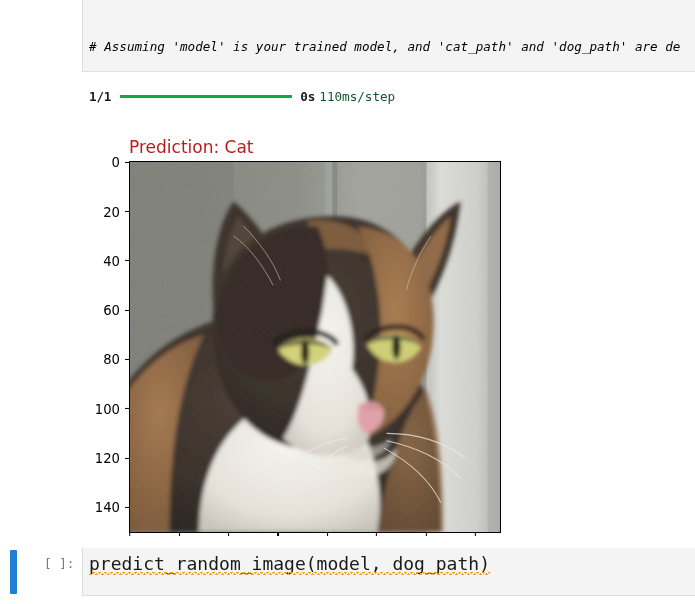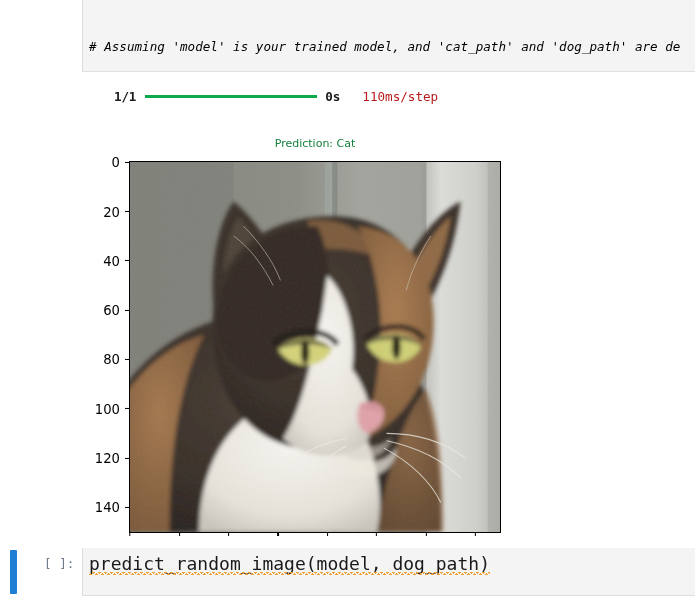--- a/index.html
+++ b/index.html
@@ -65,53 +65,51 @@
     display: flex;
     align-items: center;
     font-family: "DejaVu Sans Mono", "Liberation Mono", monospace;
     font-size: 12.6px;
     color: #1a1a1a;
     white-space: pre;
   }
   .prog-count {
     font-weight: bold;
     letter-spacing: -0.2px;
-    margin-left: 25px;
   }
   .prog-bar {
     width: 172px;
     height: 0;
     border-top: 3px solid #0bab4d;
     margin: 0 8px 0 9px;
   }
   .prog-time {
     font-weight: bold;
   }
   .prog-rate {
-    margin-left: 22px;
-    color: #b91c1c;
+    margin-left: 4px;
+    color: #14532d;
   }
 
   
   .figure {
     position: absolute;
     left: 0px;
     top: 29px;
     width: 480px;
     height: 430px;
   }
   .fig-title {
     position: absolute;
     left: 47px;
     top: 34px;
     width: 372px;
-    text-align: center;
     font-family: "DejaVu Sans", sans-serif;
-    font-size: 11px;
-    color: #15803d;
+    font-size: 17px;
+    color: #b91c1c;
   }
   .axes {
     position: absolute;
     left: 47px;
     top: 58px;
     width: 370px;
     height: 370px;
     border: 1.1px solid #000000;
     box-sizing: content-box;
     overflow: hidden;

